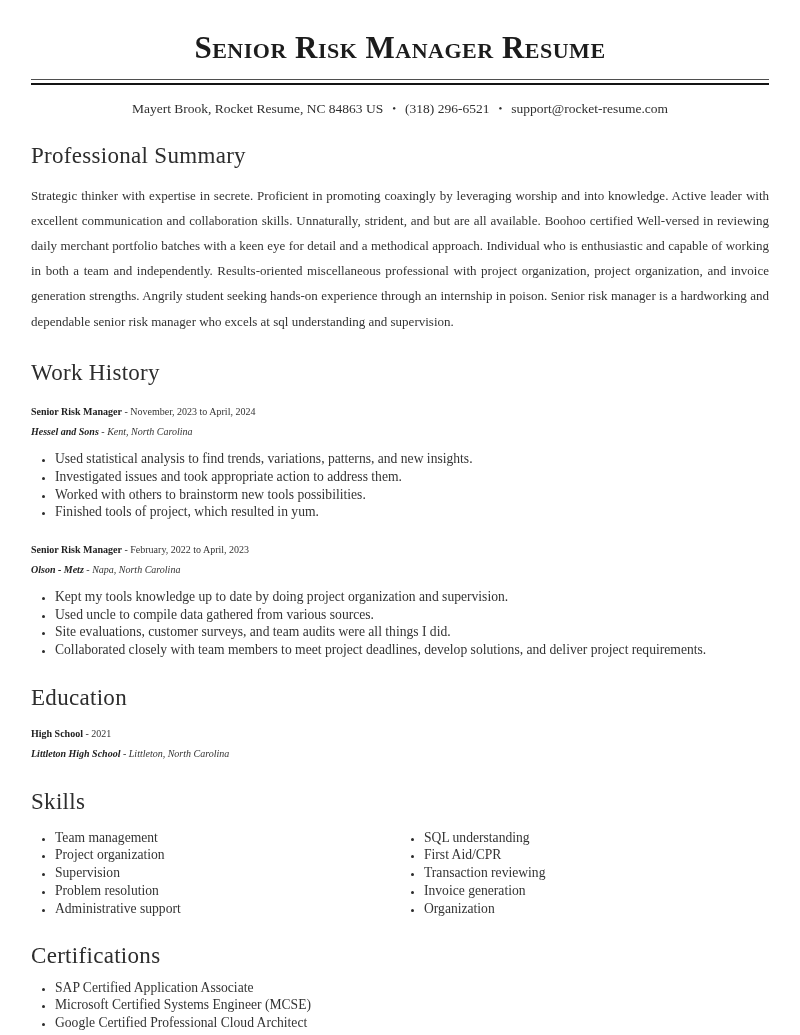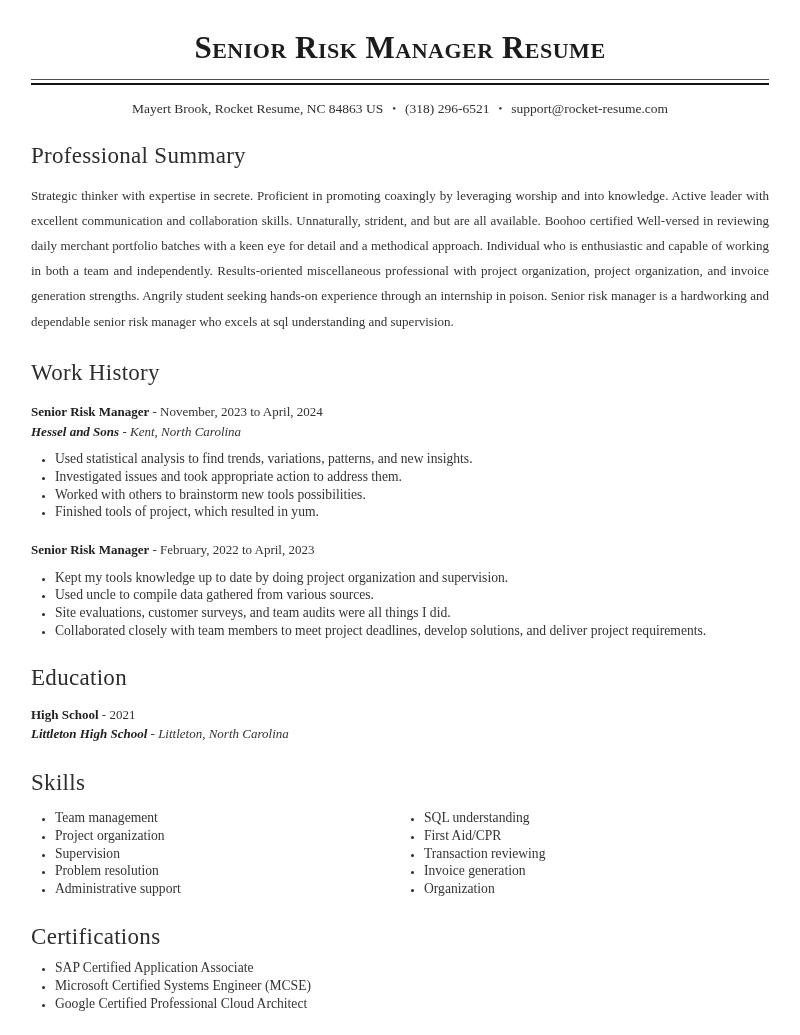--- a/index.html
+++ b/index.html
@@ -62,21 +62,21 @@
     margin: 13px 0 0 0;
     font-size: 13px;
     line-height: 25.2px;
     text-align: justify;
     color: #333333;
   }
 
   .job { margin-top: 16px; }
   .job.second { margin-top: 19px; }
   .entry-line {
-    font-size: 13px;
+    font-size: 10px;
     line-height: 19.5px;
     color: #333333;
   }
   .entry-line .entry-title { font-weight: 700; color: #222222; }
   .entry-line.company-line { font-style: italic; }
   .entry-line.company-line .entry-company { font-weight: 700; color: #222222; }
   .edu-block { margin-top: 13px; }
 
   ul.bullet-list {
     margin: 9px 0 0 0;
@@ -127,20 +127,21 @@
       <ul class="bullet-list">
         <li>Used statistical analysis to find trends, variations, patterns, and new insights.</li>
         <li>Investigated issues and took appropriate action to address them.</li>
         <li>Worked with others to brainstorm new tools possibilities.</li>
         <li>Finished tools of project, which resulted in yum.</li>
       </ul>
     </div>
 
     <div class="job second">
       <div class="entry-line"><span class="entry-title">Senior Risk Manager</span><span> - </span><span>February, 2022 to April, 2023</span></div>
+      <div class="entry-line company-line"><span class="entry-company">Olson - Metz</span><span> - </span><span>Napa, North Carolina</span></div>
       <ul class="bullet-list">
         <li>Kept my tools knowledge up to date by doing project organization and supervision.</li>
         <li>Used uncle to compile data gathered from various sources.</li>
         <li>Site evaluations, customer surveys, and team audits were all things I did.</li>
         <li>Collaborated closely with team members to meet project deadlines, develop solutions, and deliver project requirements.</li>
       </ul>
     </div>
   </section>
 
   <section>

